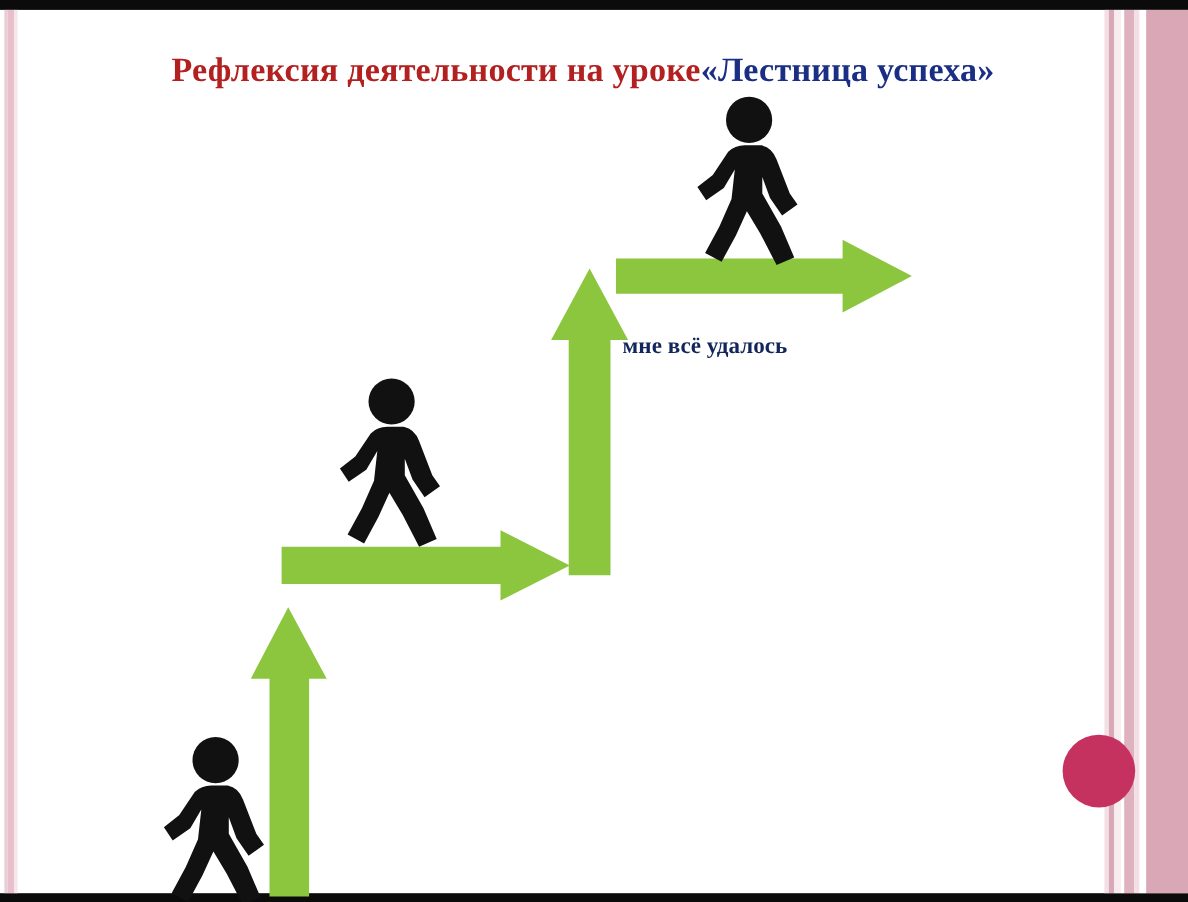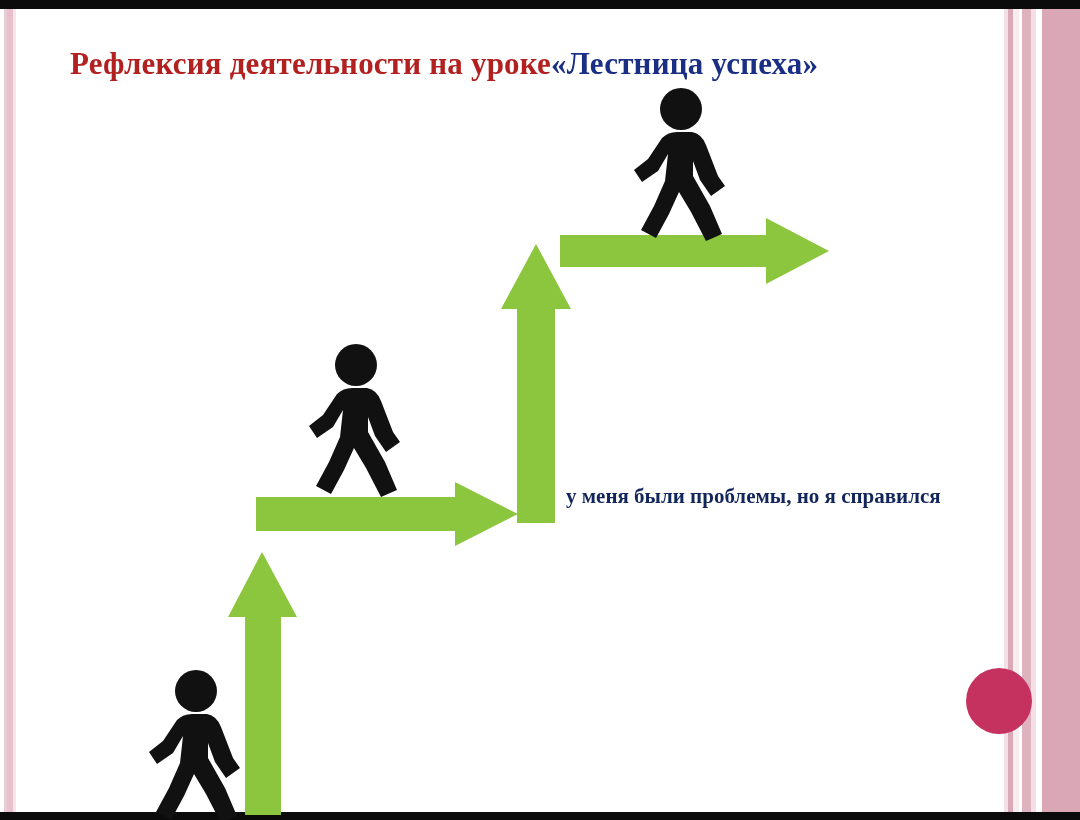--- a/index.html
+++ b/index.html
@@ -53,20 +53,21 @@
     border-radius: 50%;
     background: #c6325f;
   }
 
   
   .title {
     position: absolute;
     left: 70px;
     top: 44px;
     width: 920px;
+    text-align: center;
     font-size: 31px;
     font-weight: bold;
     line-height: 1.32;
     letter-spacing: 0.2px;
   }
   .title .red  { color: #b32020; }
   .title .blue { color: #1a2f84; }
 
   
   .step-label {
@@ -222,17 +223,17 @@
         L 26,83
         L 10,94
         L 2,82
         L 16,71
         L 30,50
         Q 36,44 45,44
         Z"></path>
     </g>
   </svg>
 
-
-  <div class="step-label label-middle">у меня были проблемы, но я справился</div>
+  <div class="step-label label-top">мне всё удалось</div>
+
 
 
 </div>
 
 </body></html>

